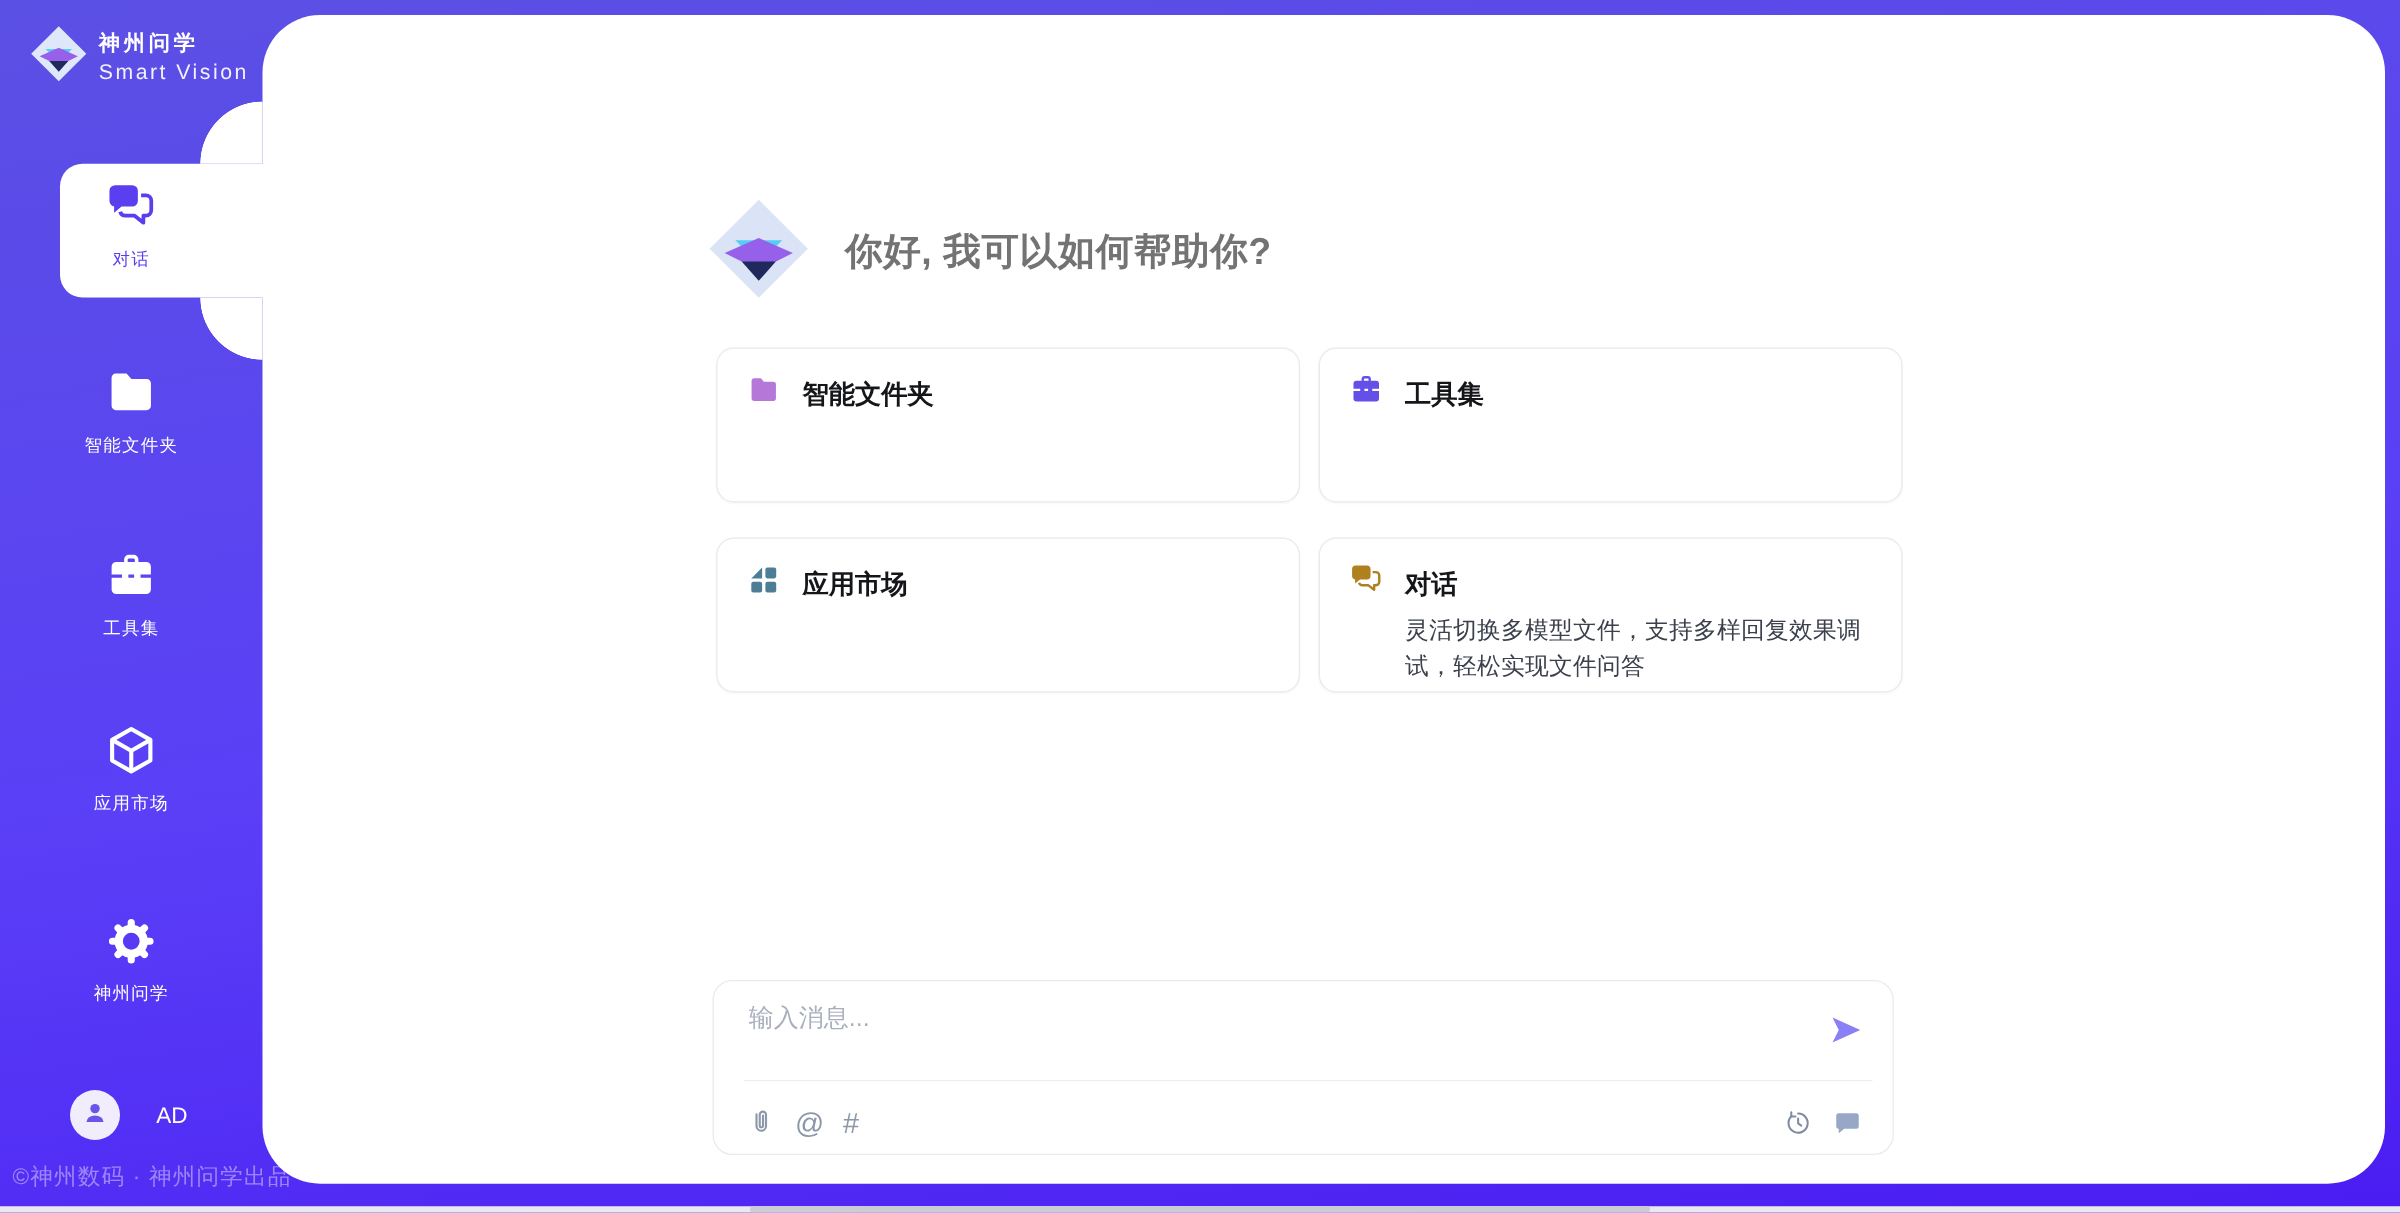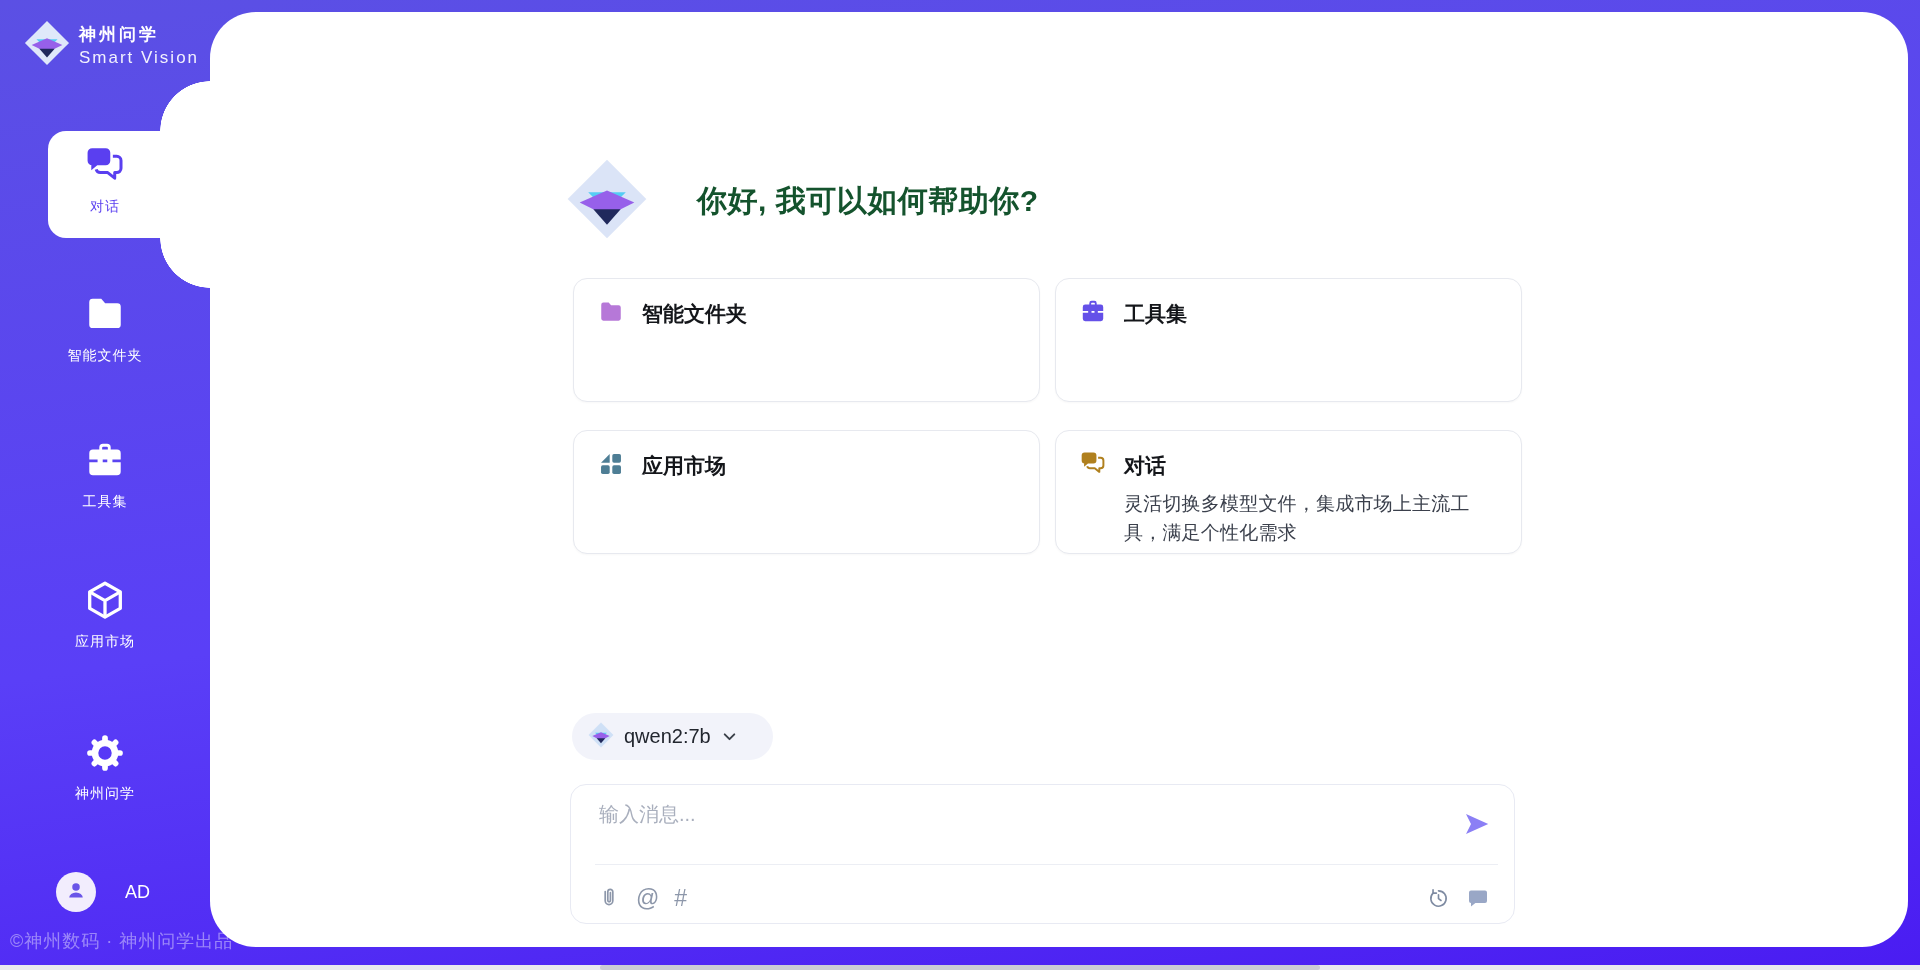--- a/index.html
+++ b/index.html
@@ -35,21 +35,21 @@
             display:flex; align-items:center; justify-content:center; color:#6a55e8; }
   .avatar-name { color:#fff; font-size:18px; font-weight:500; }
   .sidebar-footer { position:absolute; left:10px; top:929px; color:rgba(255,255,255,.42);
             font-size:18px; letter-spacing:1px; white-space:nowrap; z-index:3; }
 
   
   .main-panel { position:absolute; left:210px; top:12px; right:12px; bottom:23px;
             background:#fff; border-radius:46px; z-index:2; }
 
   .greeting-row { position:absolute; left:356px; top:146px; display:flex; align-items:center; gap:28px; }
-  .greeting-text { font-size:30px; font-weight:700; color:#14532d; letter-spacing:.5px;margin-left:21px; }
+  .greeting-text { font-size:30px; font-weight:700; color:#737373; letter-spacing:.5px; }
 
   .cards { position:absolute; left:363px; top:266px; width:949px;
             display:grid; grid-template-columns:467px 467px; column-gap:15px; row-gap:28px; }
   .card { height:124px; border:1px solid #e7e9ef; border-radius:14px; background:#fff;
             padding:20px 24px; cursor:pointer; box-shadow:0 1px 2px rgba(20,20,40,.03); }
   .card-head { display:flex; align-items:center; gap:18px; }
   .card-title { font-size:21px; font-weight:700; color:#14161a; }
   .card-desc { margin-top:9px; padding-left:44px; font-size:19px; line-height:1.5;
             color:#3b404c; letter-spacing:.2px; }
 
@@ -224,40 +224,24 @@
     <div class="card">
       <div class="card-head">
         <span style="color: rgb(176, 128, 30);">
           <svg width="26" height="26" viewBox="0 0 28 28">
             <path fill="currentColor" d="M5 1.5h9.5a3.2 3.2 0 0 1 3.2 3.2v5.6a3.2 3.2 0 0 1-3.2 3.2H8.6l-4.2 3.5v-3.5h.6a3.2 3.2 0 0 1-3.2-3.2V4.7A3.2 3.2 0 0 1 5 1.5z"></path>
             <path fill="none" stroke="currentColor" stroke-width="2.1" stroke-linejoin="round" d="M19.5 7.2h2.7a3 3 0 0 1 3 3v5.4a3 3 0 0 1-3 3h-1.4v3.9l-4.9-3.9h-5.2a3 3 0 0 1-2.9-2.2"></path>
           </svg>
         </span>
         <span class="card-title">对话</span>
       </div>
-      <div class="card-desc">灵活切换多模型文件，集成市场上主流工具，满足个性化需求</div>
-    </div>
-  </div>
-
-  <div class="model-pill">
-    <span>
-      <svg width="26" height="26" viewBox="0 0 48 48">
-        <polygon points="24,1 47,24 24,47 1,24" fill="#cfe0f6"></polygon>
-        <polygon points="13,20 35,20 24,31" fill="#55cdf4"></polygon>
-        <polygon points="8,26 24,19 40,26 24,34" fill="#9760ea"></polygon>
-        <polygon points="16,30 32,30 24,39" fill="#20295c"></polygon>
-      </svg>
-    </span>
-    <span class="model-name">qwen2:7b</span>
-    <span style="line-height:0;">
-      <svg width="17" height="17" viewBox="0 0 16 16" fill="none" stroke="#3a3f48" stroke-width="1.8" stroke-linecap="round" stroke-linejoin="round">
-        <path d="M3.5 6 8 10.5 12.5 6"></path>
-      </svg>
-    </span>
-  </div>
+      <div class="card-desc">灵活切换多模型文件，支持多样回复效果调试，轻松实现文件问答</div>
+    </div>
+  </div>
+
 
   <div class="composer">
     <textarea placeholder="输入消息..." style=""></textarea>
 
     <span class="send-btn">
       <svg width="30" height="30" viewBox="0 0 24 24" fill="currentColor">
         <path d="M3.2 4 21 12 3.2 20l4-8z"></path>
       </svg>
     </span>
 

